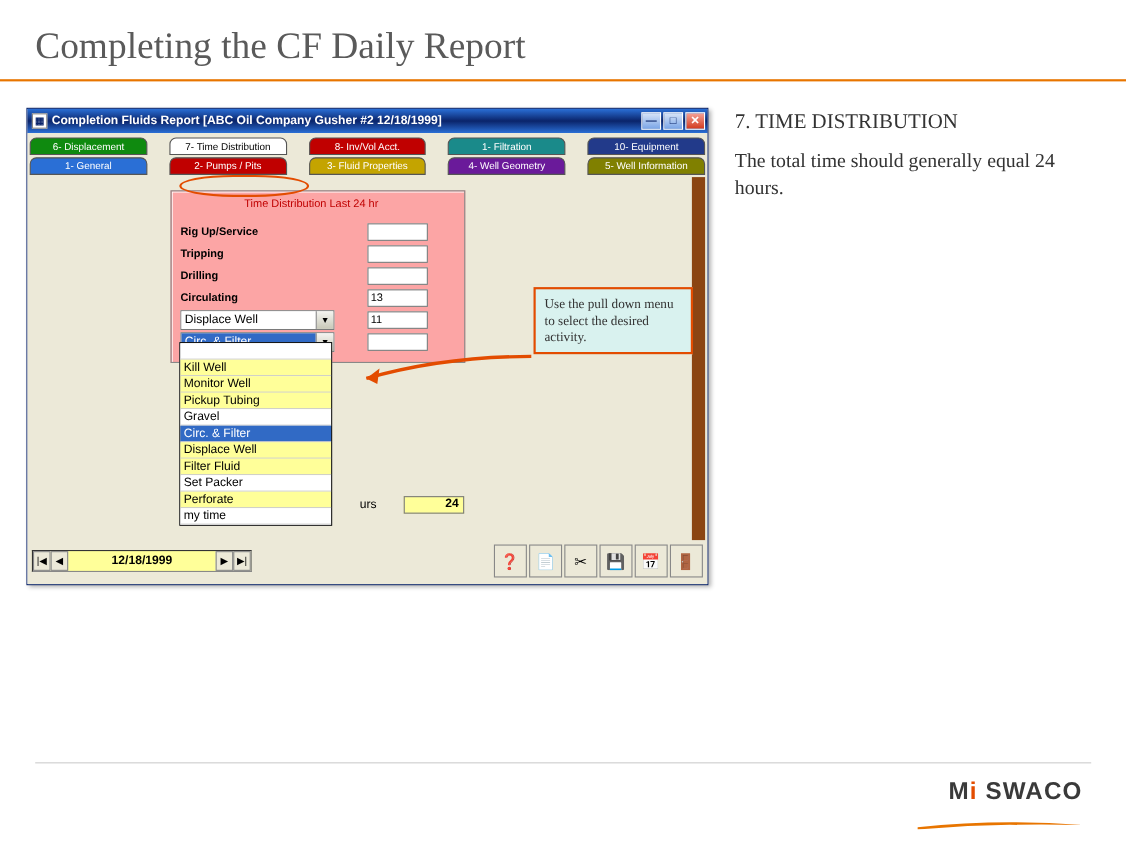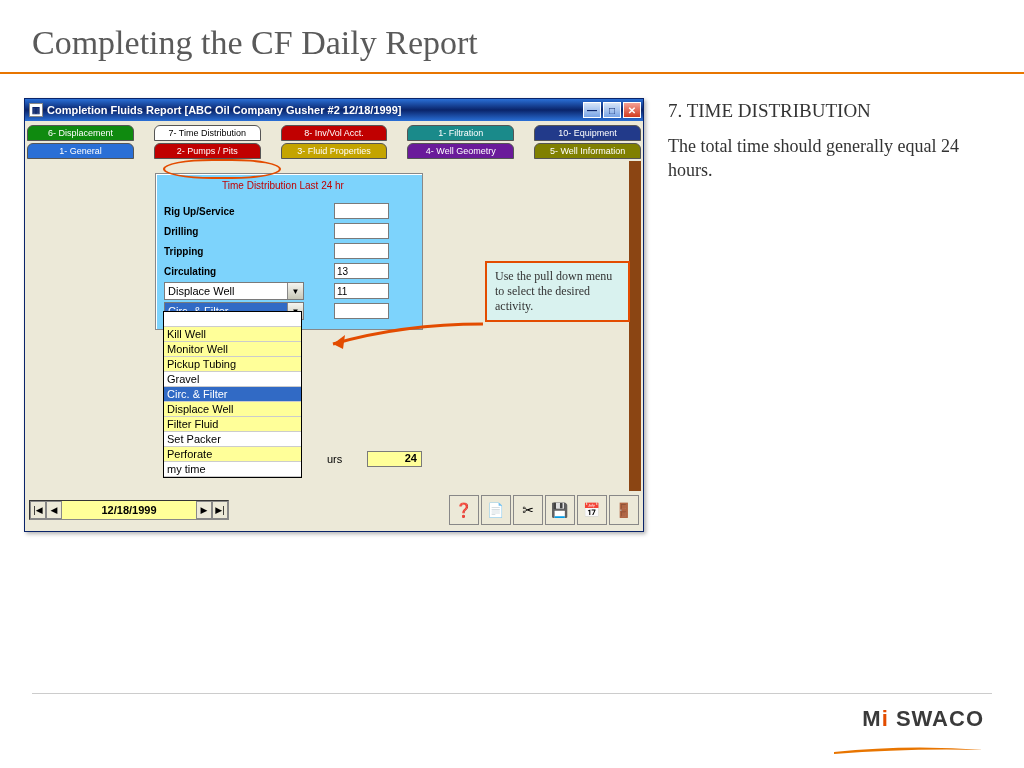--- a/index.html
+++ b/index.html
@@ -58,21 +58,21 @@
   .t-green{background:#0f8a0f;}
   .t-white{background:#fff;color:#000;}
   .t-red{background:#c00000;}
   .t-teal{background:#1a8a8a;}
   .t-navy{background:#223a8a;}
   .t-blue{background:#2a6fd6;}
   .t-yellow{background:#c4a400;}
   .t-purple{background:#6a1a9a;}
   .t-olive{background:#808000;}
   
-  .panel{position:absolute;left:130px;top:52px;width:268px;background:#7dd3fc;border:1px solid #888;box-shadow:inset 1px 1px #fff;padding:6px 20px 8px 8px;font-size:11px;}
+  .panel{position:absolute;left:130px;top:52px;width:268px;background:#fca5a5;border:1px solid #888;box-shadow:inset 1px 1px #fff;padding:6px 20px 8px 8px;font-size:11px;}
   .panel-title{color:#c00000;font-size:10px;text-align:center;margin-bottom:10px;}
   .frow{display:flex;align-items:center;height:20px;}
   .flabel{width:140px;color:#000;font-weight:bold;font-size:10px;}
   .finput{width:55px;height:16px;border:1px solid #7a7a7a;background:#fff;font-size:10px;padding:0 2px;}
   .combo{width:140px;height:18px;border:1px solid #7a7a7a;background:#fff;display:flex;align-items:center;font-size:11px;}
   .combo-text{flex:1;padding:0 3px;background:#316ac5;color:#fff;height:100%;display:flex;align-items:center;}
   .combo-text.plain{background:#fff;color:#000;}
   .combo-btn{width:16px;height:100%;background:linear-gradient(#f4f4f0,#c8c8b8);border-left:1px solid #888;display:flex;align-items:center;justify-content:center;font-size:8px;color:#000;}
   
   .dropdown{position:absolute;left:138px;top:190px;width:139px;border:1px solid #000;background:#fff;font-size:11px;font-family:Tahoma,Arial,sans-serif;z-index:5;}
@@ -145,26 +145,26 @@
 
       <div class="panel">
         <div class="panel-title">Time Distribution Last 24 hr</div>
         <div id="fixed-rows">
             <div class="frow">
               <div class="flabel">Rig Up/Service</div>
               <div style="width: 30px;"></div>
               <input class="finput" style="">
             </div>
             <div class="frow">
+              <div class="flabel">Tripping</div>
+              <div style="width: 30px;"></div>
+              <input class="finput" style="">
+            </div>
+            <div class="frow">
               <div class="flabel">Drilling</div>
-              <div style="width: 30px;"></div>
-              <input class="finput" style="">
-            </div>
-            <div class="frow">
-              <div class="flabel">Tripping</div>
               <div style="width: 30px;"></div>
               <input class="finput" style="">
             </div>
             <div class="frow">
               <div class="flabel">Circulating</div>
               <div style="width: 30px;"></div>
               <input class="finput" value="13" style="">
             </div>
           </div>
 

